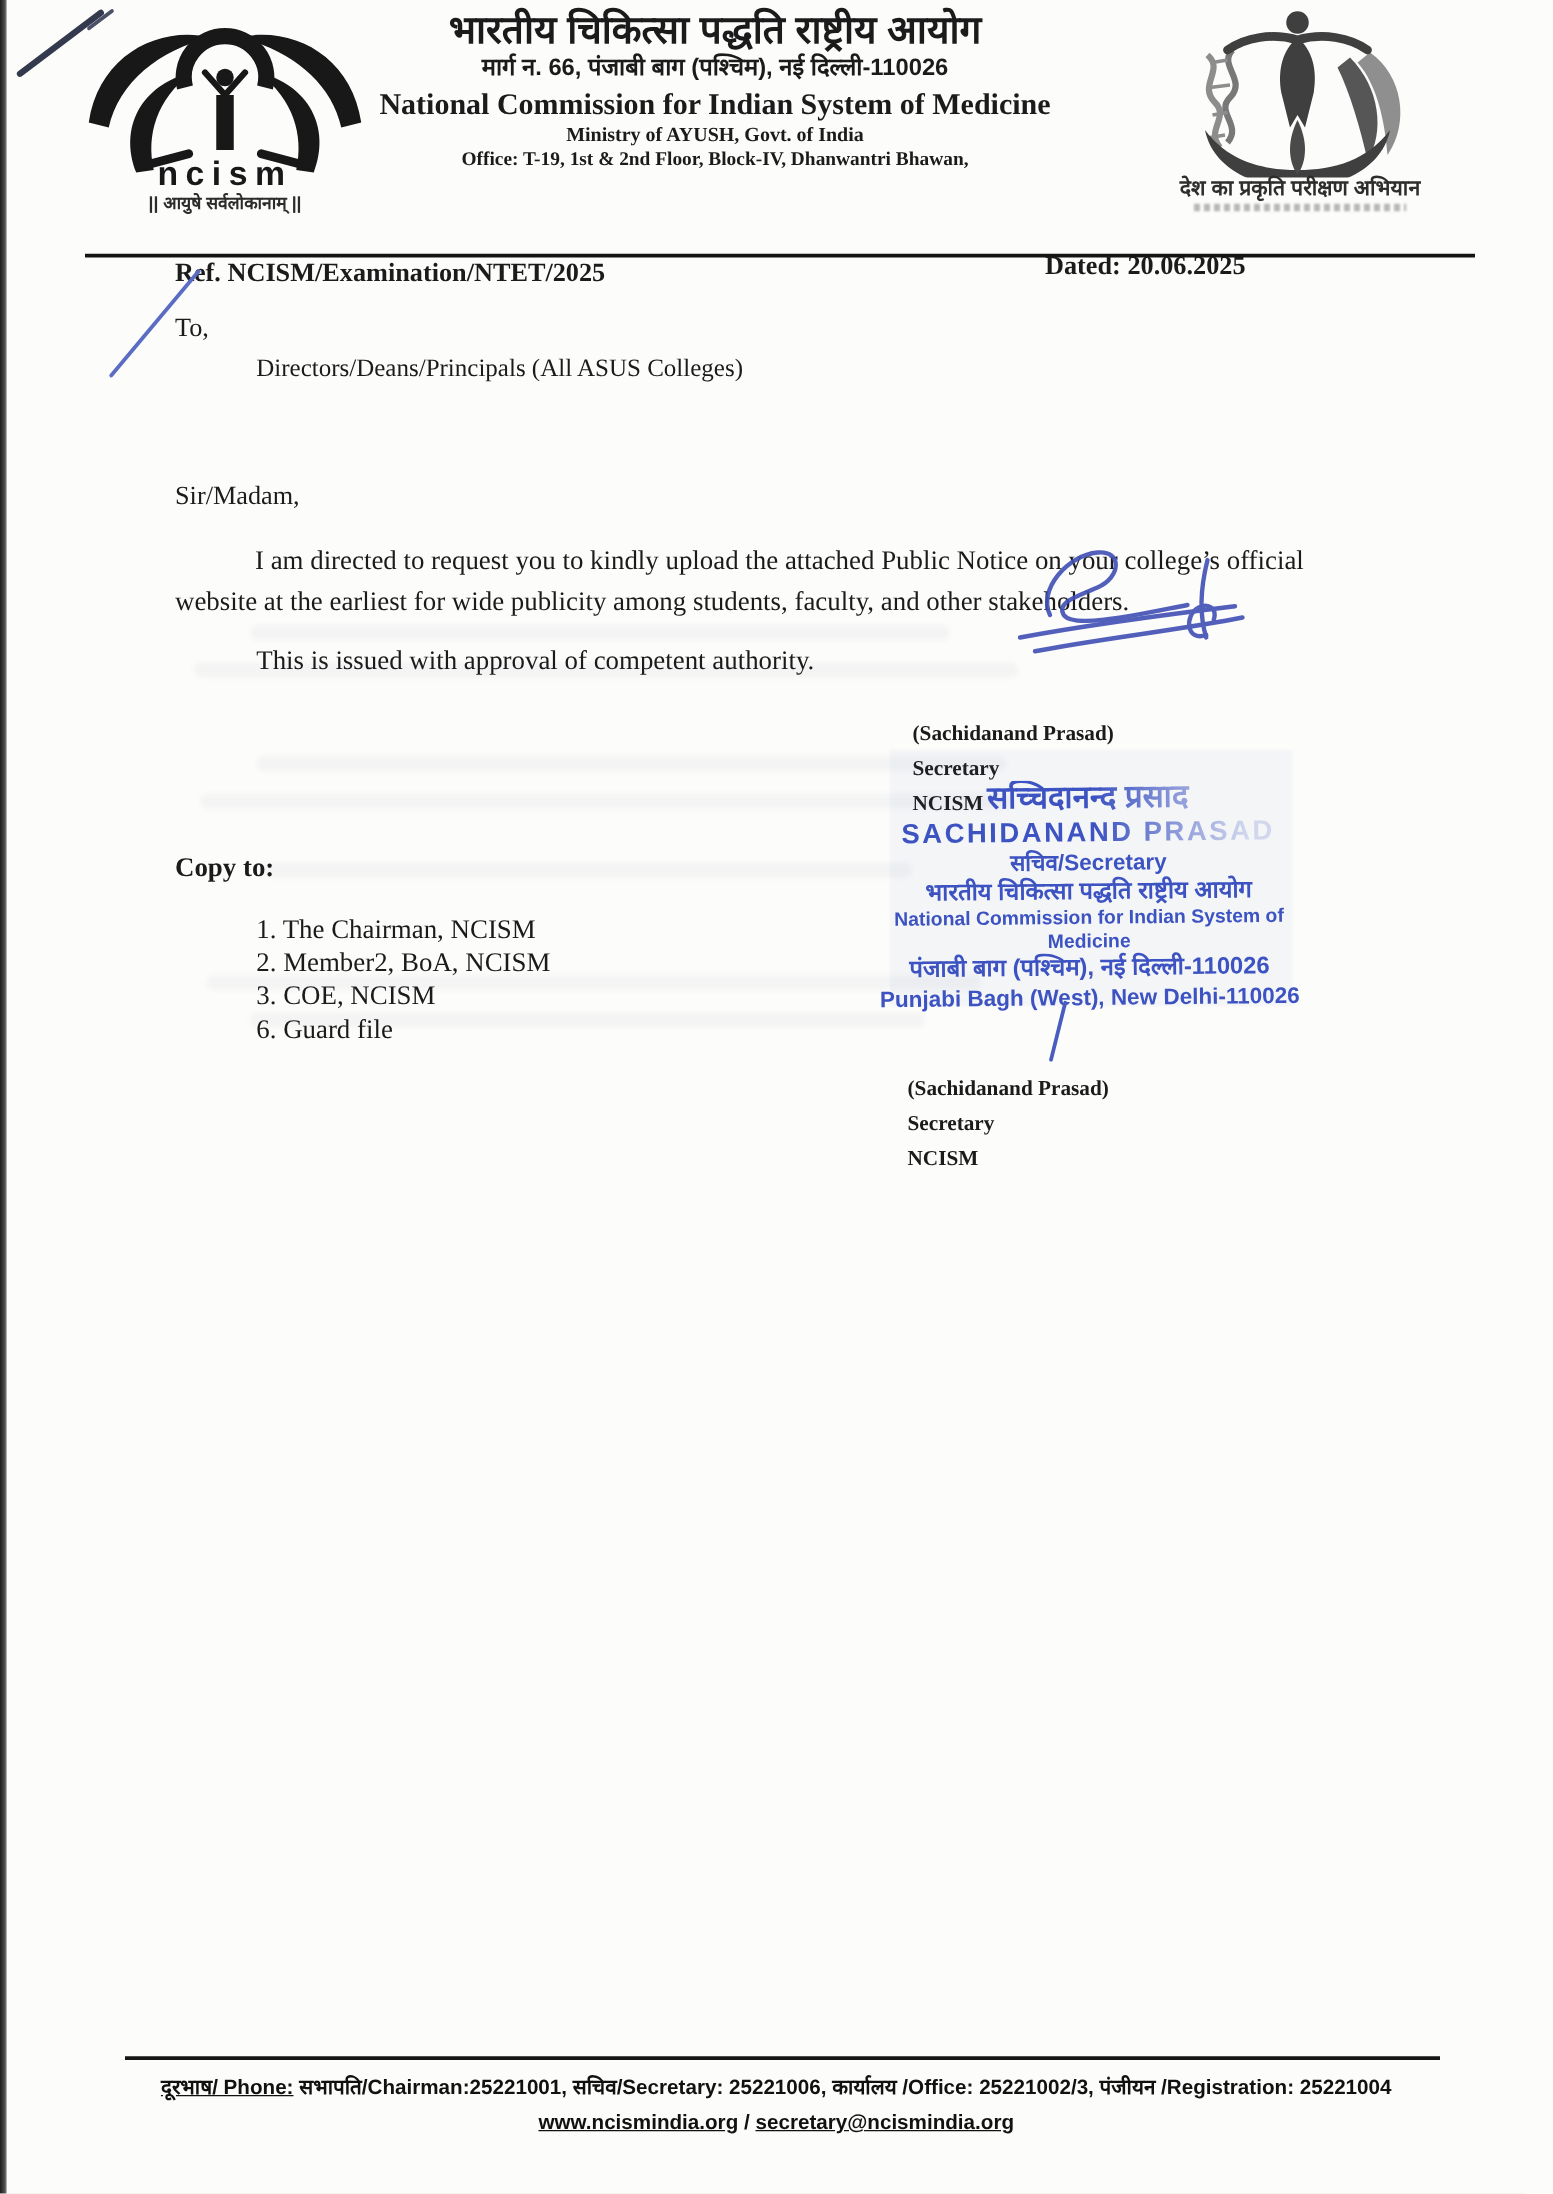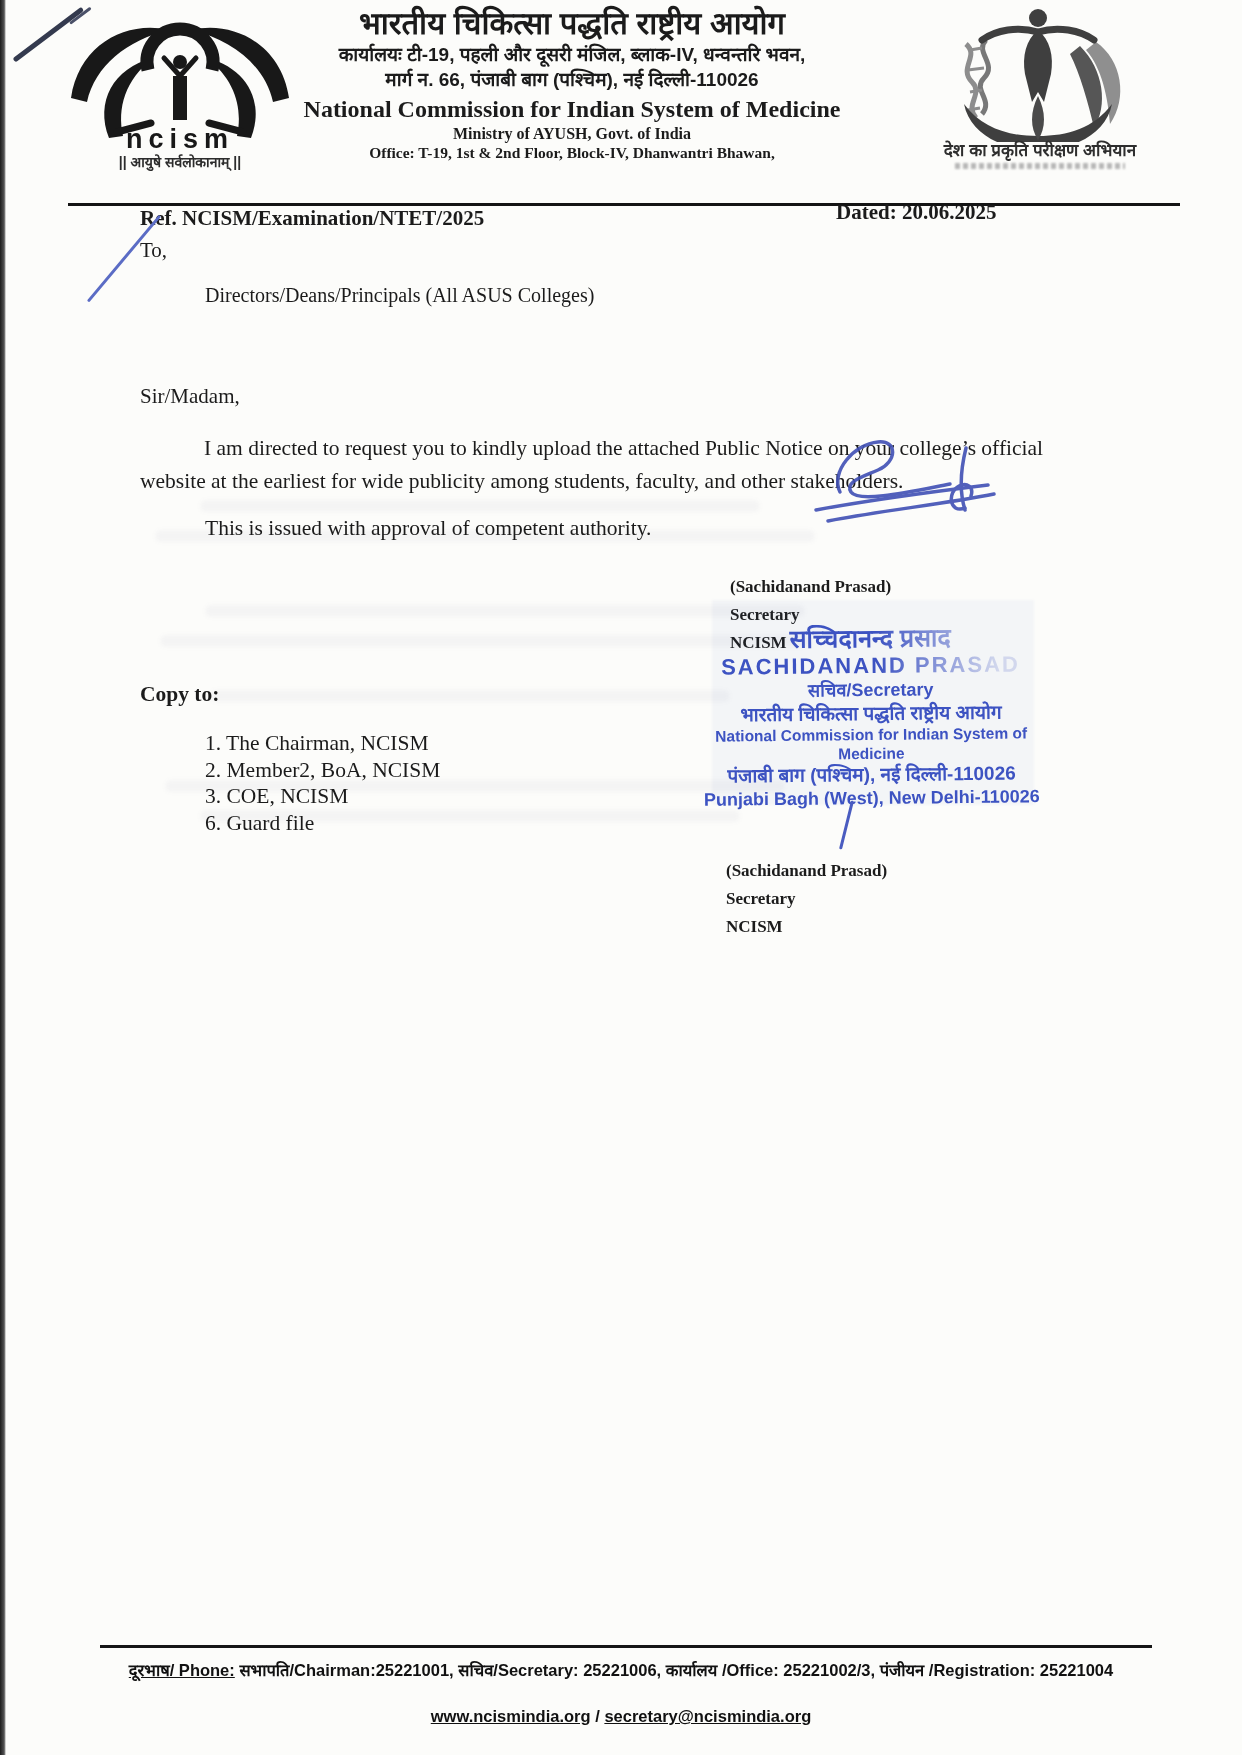--- a/index.html
+++ b/index.html
@@ -28,21 +28,21 @@
   .hdr-en-small{font-size:15.5px;font-weight:700;line-height:19px;}
   .logo-left{left:60px;top:6px;width:240px;text-align:center;}
   .logo-left-tagline{font-size:14px;font-weight:600;margin-top:-2px;font-family:"Liberation Sans",sans-serif;color:#2c2c2c;}
   .logo-right{left:905px;top:4px;width:270px;text-align:center;color:#3c3c3c;}
   .logo-right-tagline{font-size:17px;font-weight:700;font-family:"Liberation Sans",sans-serif;color:#2e2e2e;margin-top:-4px;}
   .logo-right-subline{margin:2px auto 0;width:170px;height:6px;background:repeating-linear-gradient(90deg,#9a9a9a 0 5px,rgba(0,0,0,0) 5px 8px);filter:blur(1px);opacity:.7;}
   .divider{left:68px;top:203px;width:1112px;height:3px;background:#141414;}
   
   .ref{left:140px;top:206px;font-size:21px;font-weight:700;}
   .dated{left:836px;top:200px;font-size:21px;font-weight:700;}
-  .to{left:140px;top:238px;font-size:21px;}
+  .to{left:140px;top:250px;font-size:21px;}
   .pen-tick{left:88px;top:300px;width:112px;height:3px;background:#5b6cc5;transform:rotate(-50deg);transform-origin:left center;border-radius:2px;}
   .recipient{left:205px;top:284px;font-size:20px;}
   .subject{left:140px;top:338px;font-size:21.5px;font-weight:700;}
   .salutation{left:140px;top:384px;font-size:21px;}
   .para1{left:140px;top:432px;width:905px;font-size:21.5px;line-height:33px;text-indent:64px;}
   .para2{left:205px;top:516px;font-size:21.5px;}
   .sig-ink{left:800px;top:432px;width:220px;height:100px;}
   .sig-block{width:250px;text-align:left;font-weight:700;font-size:17px;line-height:25px;}
   .sig1{left:730px;top:574px;}
   .sig2{left:726px;top:858px;}
@@ -60,21 +60,21 @@
   .st-addr-en{font-size:18px;font-weight:700;line-height:22px;}
   .pen-slash-stamp{left:845px;top:800px;width:3px;height:50px;background:#4a5cc0;transform:rotate(14deg);border-radius:2px;}
   
   .copy-label{left:140px;top:682px;font-size:21.5px;font-weight:700;}
   .copy-list{left:205px;top:730px;font-size:21.5px;line-height:26.5px;}
   .copy-item{margin-bottom:0;}
   
   .footer-divider{left:100px;top:1645px;width:1052px;height:2.5px;background:#161616;}
   .footer{left:0;top:1657px;width:1242px;text-align:center;font-family:"Liberation Sans",sans-serif;font-weight:700;font-size:16.5px;color:#111;line-height:26px;}
   .footer .u{text-decoration:underline;}
-  .footer-line2{margin-top:20px;}
+  .footer-line2{margin-top:2px;}
   svg{display:block;}
 </style>
 </head>
 <body>
 
 <div id="page">
 
   <div class="abs scan-edge"></div>
   <div class="abs pen-mark-top"></div>
   <div class="abs pen-mark-top2"></div>
@@ -101,21 +101,20 @@
       <rect x="112" y="70" width="14" height="44" fill="#181818"></rect>
       <path d="M56 126 L90 117" stroke="#181818" stroke-width="7" stroke-linecap="round"></path>
       <path d="M182 126 L148 117" stroke="#181818" stroke-width="7" stroke-linecap="round"></path>
       <text x="119" y="142" text-anchor="middle" font-family="Liberation Sans, sans-serif" font-size="27" font-weight="bold" letter-spacing="6" fill="#181818">ncism</text>
     </svg>
     <div class="logo-left-tagline">|| आयुषे सर्वलोकानाम् ||</div>
   </div>
 
   <div class="abs hdr-center">
     <div class="hdr-hi-title">भारतीय चिकित्सा पद्धति राष्ट्रीय आयोग</div>
-    <div class="hdr-hi-line3">कार्यालयः टी-19, पहली और दूसरी मंजिल, ब्लाक-IV, धन्वन्तरि भवन,</div>
     <div class="hdr-hi-line3">मार्ग न. 66, पंजाबी बाग (पश्चिम), नई दिल्ली-110026</div>
     <div class="hdr-en-org">National Commission for Indian System of Medicine</div>
     <div class="hdr-en-min">Ministry of AYUSH, Govt. of India</div>
     <div class="hdr-en-small">Office: T-19, 1st &amp; 2nd Floor, Block-IV, Dhanwantri Bhawan,</div>
   </div>
 
   <div class="abs logo-right">
     <svg width="240" height="138" viewBox="0 0 240 138" style="margin:0 auto;">
       <path d="M66 36 C54 48 78 60 64 74 C52 86 74 96 62 110" stroke="#787878" stroke-width="5" fill="none"></path>
       <path d="M46 40 C60 52 38 64 52 78 C64 90 44 100 56 114" stroke="#8d8d8d" stroke-width="5" fill="none"></path>

